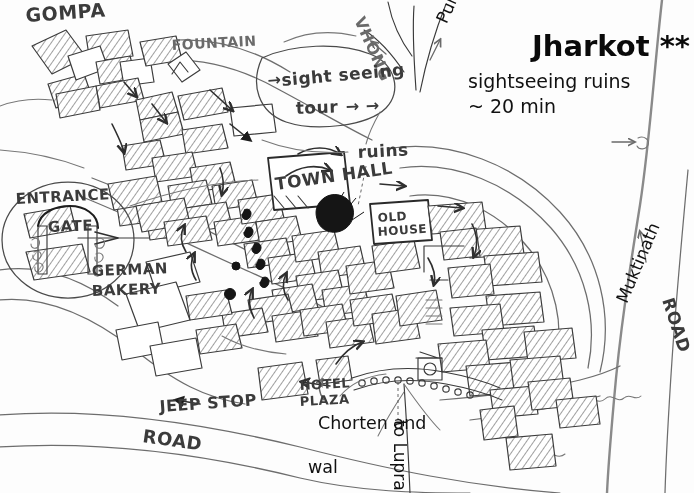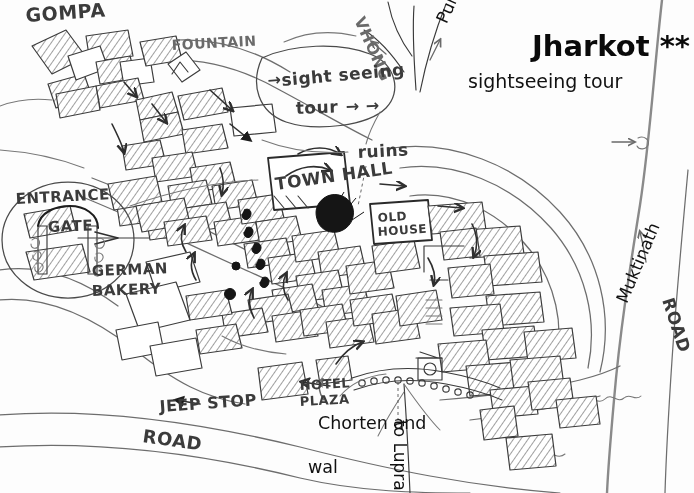--- a/index.html
+++ b/index.html
@@ -324,21 +324,22 @@
 
     <g>
       <path class="ink-l" d="M262,140 C 288,150 318,154 348,152"></path>
       <path class="ink-l" d="M0,150 C 30,152 58,158 84,168"></path>
       <path class="ink-l" d="M0,106 C 16,100 34,98 52,100"></path>
       <path class="ink-l" d="M222,336 C 240,346 262,352 286,354"></path>
     </g>
   </svg>
 
   <div class="lbl t-title" style="left:486px;top:32px;margin-left:46px;">Jharkot **</div>
-  <div class="lbl t-sub" style="left:468px;top:70px;">sightseeing tour</div>
+  <div class="lbl t-sub" style="left:468px;top:70px;">sightseeing ruins</div>
+  <div class="lbl t-sub" style="left:468px;top:95px;">~ 20 min</div>
 
   <div class="lbl t-rot" style="left:432px;top:18px;transform:rotate(-66deg);transform-origin:left top;">Purang</div>
   <div class="lbl t-rot" style="left:612px;top:298px;transform:rotate(-67deg);transform-origin:left top;">Muktinath</div>
   <div class="lbl t-rot" style="left:410px;top:420px;transform:rotate(90deg);transform-origin:left top;">to Lupra</div>
 
   <div class="lbl t-cap" style="left:318px;top:412px;">Chorten and</div>
   <div class="lbl t-cap" style="left:308px;top:456px;">wal</div>
 
   <svg style="position:absolute;left:0;top:0;width:694px;height:493px;pointer-events:none;" viewBox="0 0 694 493">
 

